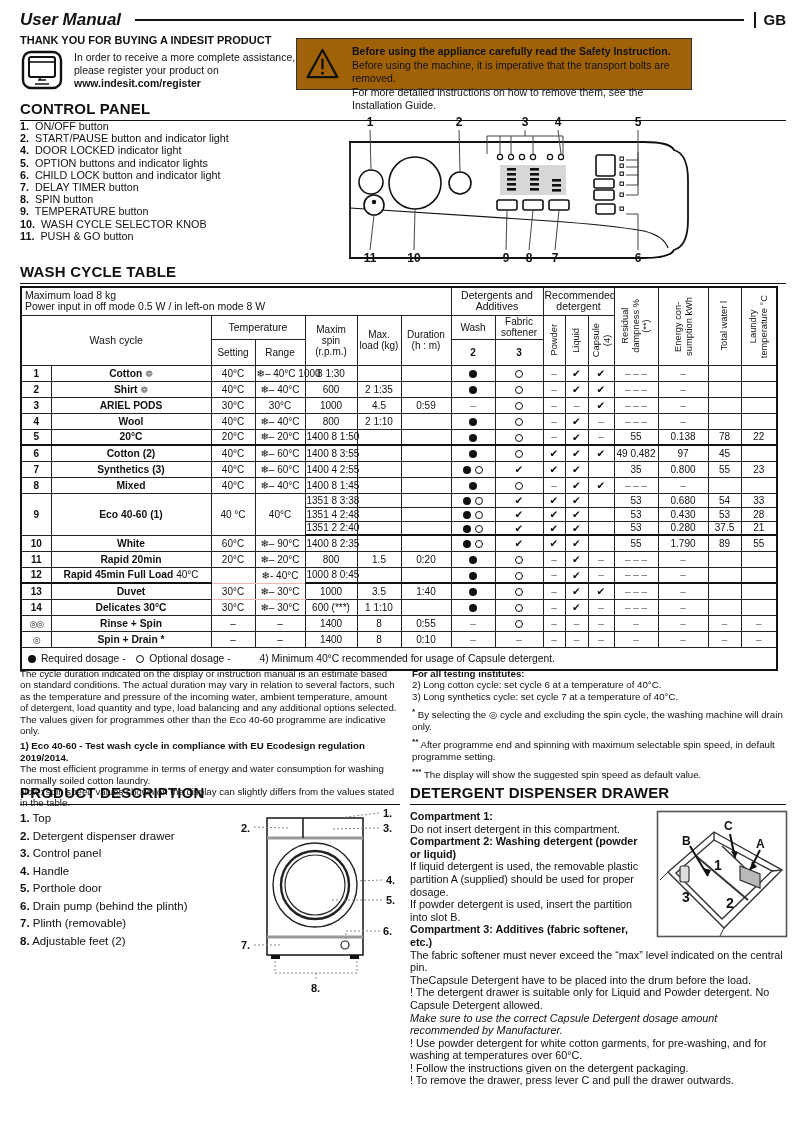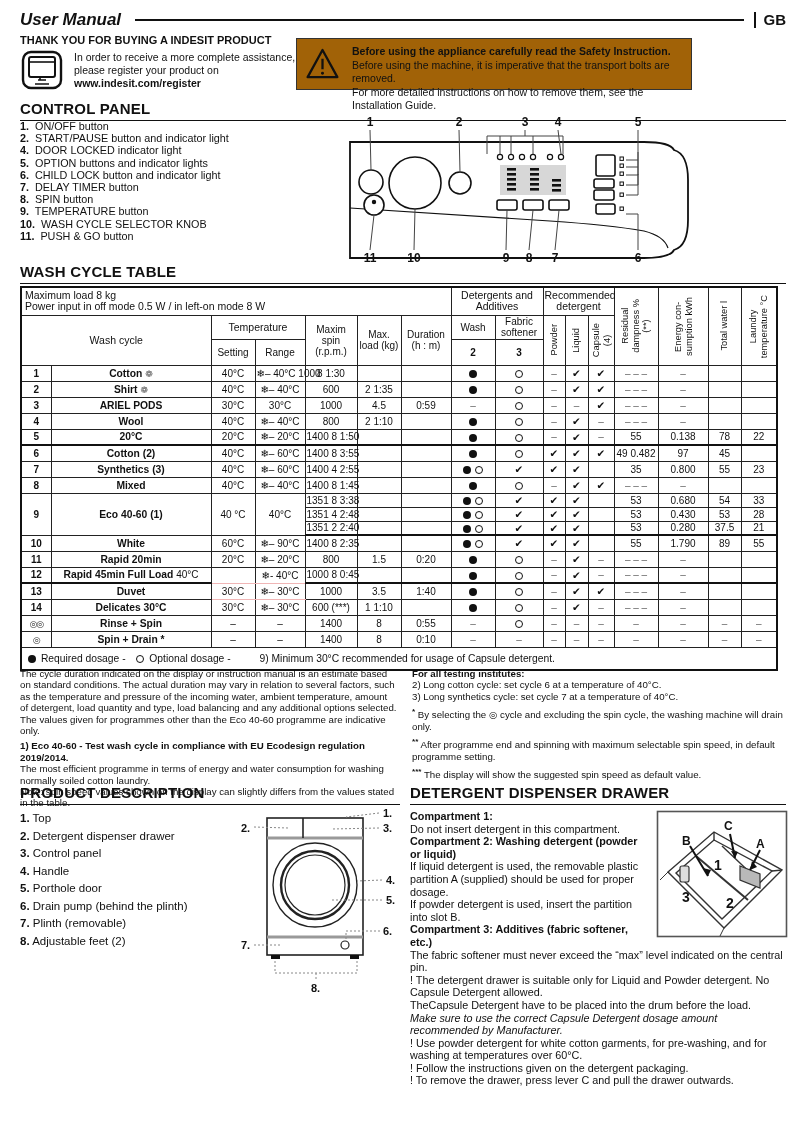--- a/index.html
+++ b/index.html
@@ -599,21 +599,21 @@
         <td class="c-sym dash">–</td>
       </tr>
     </tbody>
   <tfoot>
     <tr class="legend-row">
       <td colspan="16">
         <span class="d-req"></span>
         <span>Required dosage -</span>
         <span class="d-opt" style="margin-left:8px"></span>
         <span>Optional dosage -</span>
-        <span class="legend-gap">9)  Minimum 30°C recommended for usage of Capsule detergent.</span>
+        <span class="legend-gap">4)  Minimum 40°C recommended for usage of Capsule detergent.</span>
       </td>
     </tr>
   </tfoot>
 </table>
 
 <div class="fnotes-l">
   <div class="fn-p">The cycle duration indicated on the display or instruction manual is an estimate based on standard conditions. The actual duration may vary in relation to several factors, such as the temperature and pressure of the incoming water, ambient temperature, amount of detergent, load quantity and type, load balancing and any additional options selected. The values given for programmes other than the Eco 40-60 programme are indicative only.</div>
   <div class="fn-b">1) Eco 40-60  - Test wash cycle in compliance with EU Ecodesign regulation 2019/2014.</div>
   <div>The most efficient programme in terms of energy and water consumption for washing normally soiled cotton laundry.</div>
   <div>Note: spin speed values shown on the display can slightly differs from the values stated in the table.</div>
@@ -713,20 +713,20 @@
     </g>
   </svg>
   <div id="dd-paragraphs">
       <div class="dd-p b">Compartment 1:</div>
       <div class="dd-p n">Do not insert detergent in this compartment.</div>
       <div class="dd-p b">Compartment 2: Washing detergent (powder or liquid)</div>
       <div class="dd-p n">If liquid detergent is used, the removable plastic partition A (supplied) should be used for proper dosage.</div>
       <div class="dd-p n">If powder detergent is used, insert the partition into slot B.</div>
       <div class="dd-p b">Compartment 3: Additives (fabric softener, etc.)</div>
       <div class="dd-p n">The fabric softener must never exceed the “max” level indicated on the central pin.</div>
+      <div class="dd-p n">TheCapsule Detergent have to be placed into the drum before the load.</div>
       <div class="dd-p n">! The detergent drawer is suitable only for Liquid and Powder detergent. No Capsule Detergent allowed.</div>
-      <div class="dd-p n">TheCapsule Detergent have to be placed into the drum before the load.</div>
       <div class="dd-p i">Make sure to use the correct Capsule Detergent dosage amount recommended by Manufacturer.</div>
       <div class="dd-p n">! Use powder detergent for white cotton garments, for pre-washing, and for washing at temperatures over 60°C.</div>
       <div class="dd-p n">! Follow the instructions given on the detergent packaging.</div>
       <div class="dd-p n">! To remove the drawer, press lever C and pull the drawer outwards.</div>
     </div>
 </div>
 
 </body></html>

